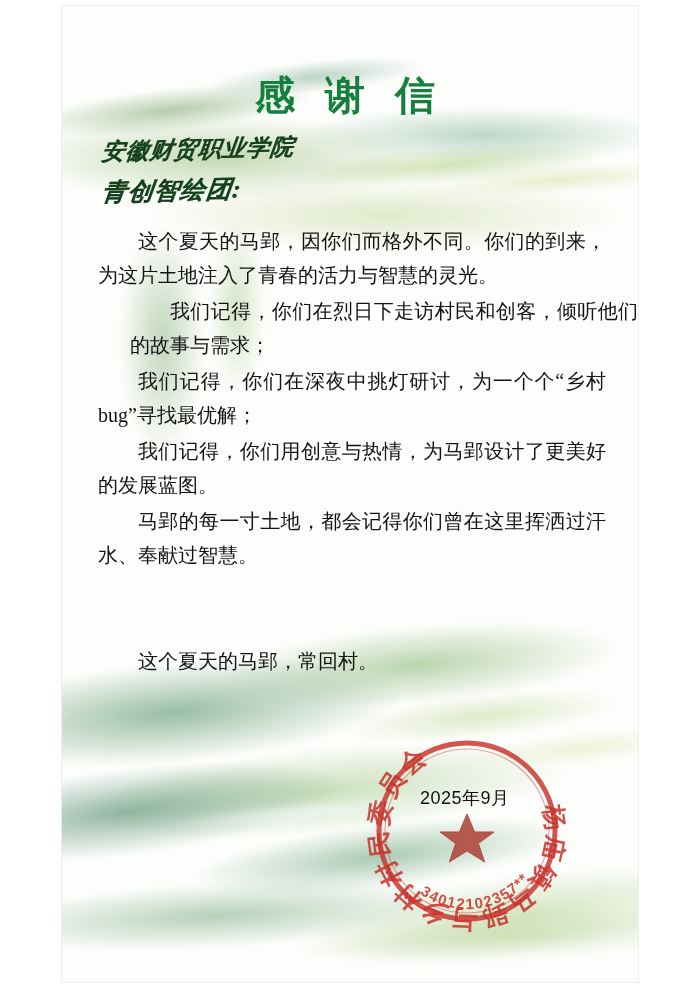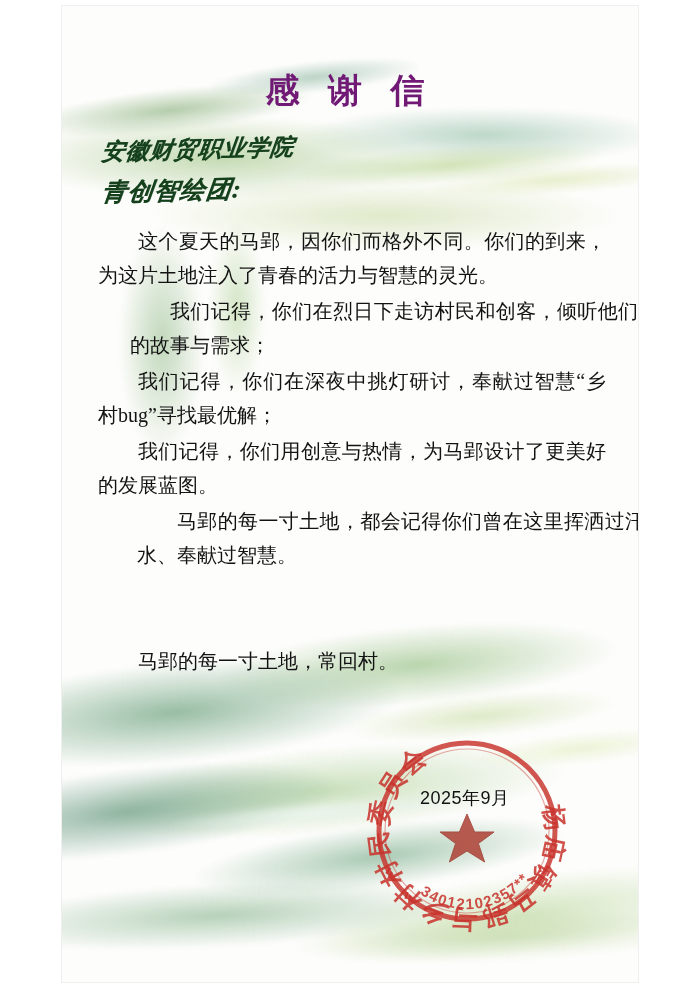--- a/index.html
+++ b/index.html
@@ -112,24 +112,24 @@
     position: absolute;
     left: 0; top: 0;
     width: 576px;
     height: 976px;
   }
   #title {
     position: absolute;
     left: 0; top: 62px;
     width: 576px;
     text-align: center;
-    font-size: 34px;
+    font-size: 40px;
     font-weight: bold;
     letter-spacing: 10px;
-    color: #701a75;
+    color: #15803d;
     font-family: "Liberation Serif", serif;
   }
   .salutation {
     position: absolute;
     left: 40px;
     color: #14401c;
     font-family: "Liberation Serif", serif;
     font-style: italic;
     font-weight: bold;
     letter-spacing: 1px;
@@ -147,21 +147,21 @@
     line-height: 34px;
     color: #121212;
     text-indent: 2em;
     text-align: justify;
     font-family: "Liberation Serif", serif;
   }
   #p1 { top: 218px; }
   #p2 { top: 288px; margin-left: 32px; }
   #p3 { top: 358px; }
   #p4 { top: 428px; }
-  #p5 { top: 498px; margin-left: 39px; }
+  #p5 { top: 498px; }
   #p6 { top: 568px; }
   #p7 { top: 638px; }
 
   
   #seal {
     position: absolute;
     left: 296px;
     top: 716px;
     width: 218px;
     height: 218px;
@@ -196,24 +196,24 @@
 
     <div id="content">
 
       <div id="title">感 谢 信</div>
 
       <div class="salutation" id="sal1">安徽财贸职业学院</div>
       <div class="salutation" id="sal2">青创智绘团:</div>
 
       <div class="para" id="p1">这个夏天的马郢，因你们而格外不同。你们的到来，为这片土地注入了青春的活力与智慧的灵光。</div>
       <div class="para" id="p2">我们记得，你们在烈日下走访村民和创客，倾听他们的故事与需求；</div>
-      <div class="para" id="p3">我们记得，你们在深夜中挑灯研讨，奉献过智慧“乡村bug”寻找最优解；</div>
+      <div class="para" id="p3">我们记得，你们在深夜中挑灯研讨，为一个个“乡村bug”寻找最优解；</div>
       <div class="para" id="p4">我们记得，你们用创意与热情，为马郢设计了更美好的发展蓝图。</div>
       <div class="para" id="p5">马郢的每一寸土地，都会记得你们曾在这里挥洒过汗水、奉献过智慧。</div>
-      <div class="para" id="p7">马郢的每一寸土地，常回村。</div>
+      <div class="para" id="p7">这个夏天的马郢，常回村。</div>
 
       <div id="seal">
         <svg width="218" height="218" viewBox="0 0 218 218" xmlns="http://www.w3.org/2000/svg">
           <defs>
             <path id="ringpath" d="M 109,109 m 0,-80 a 80,80 0 1,1 -0.1,0" fill="none"></path>
             <path id="ringpathbottom" d="M 34,135 a 80,80 0 0,0 150,0" fill="none"></path>
           </defs>
           <g opacity="0.82" fill="none" stroke="#c8322b">
             <circle cx="109" cy="109" r="88" stroke-width="5"></circle>
             <circle cx="109" cy="109" r="82" stroke-width="1.2" opacity="0.5"></circle>

